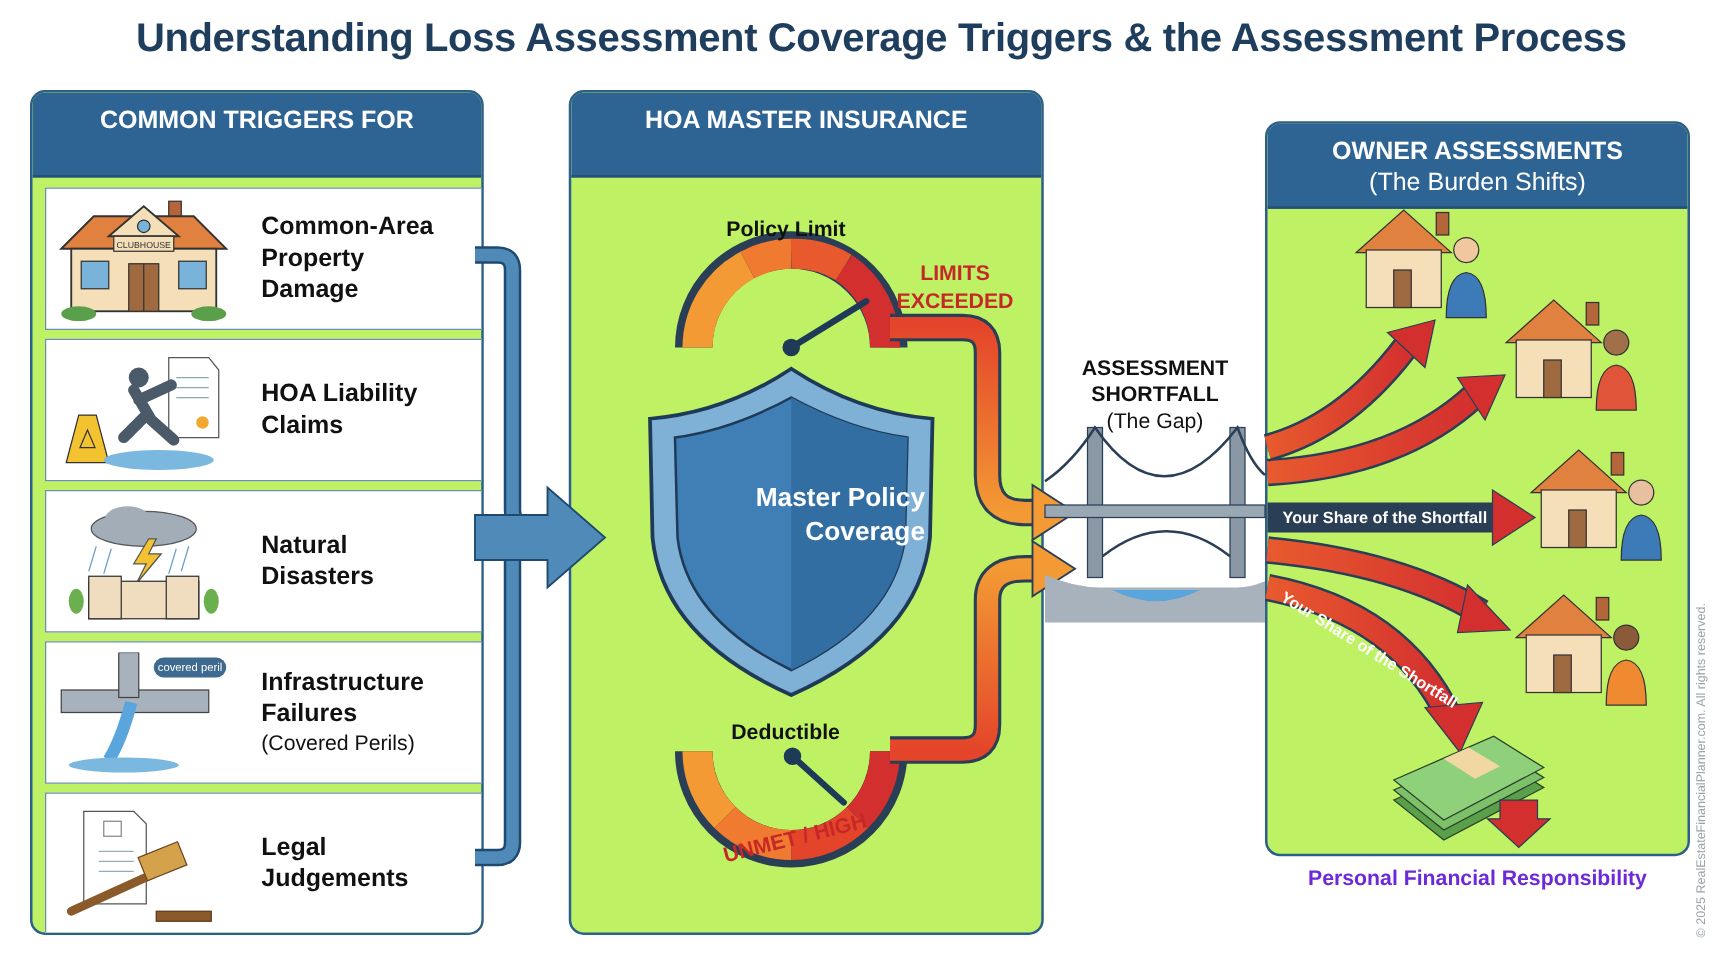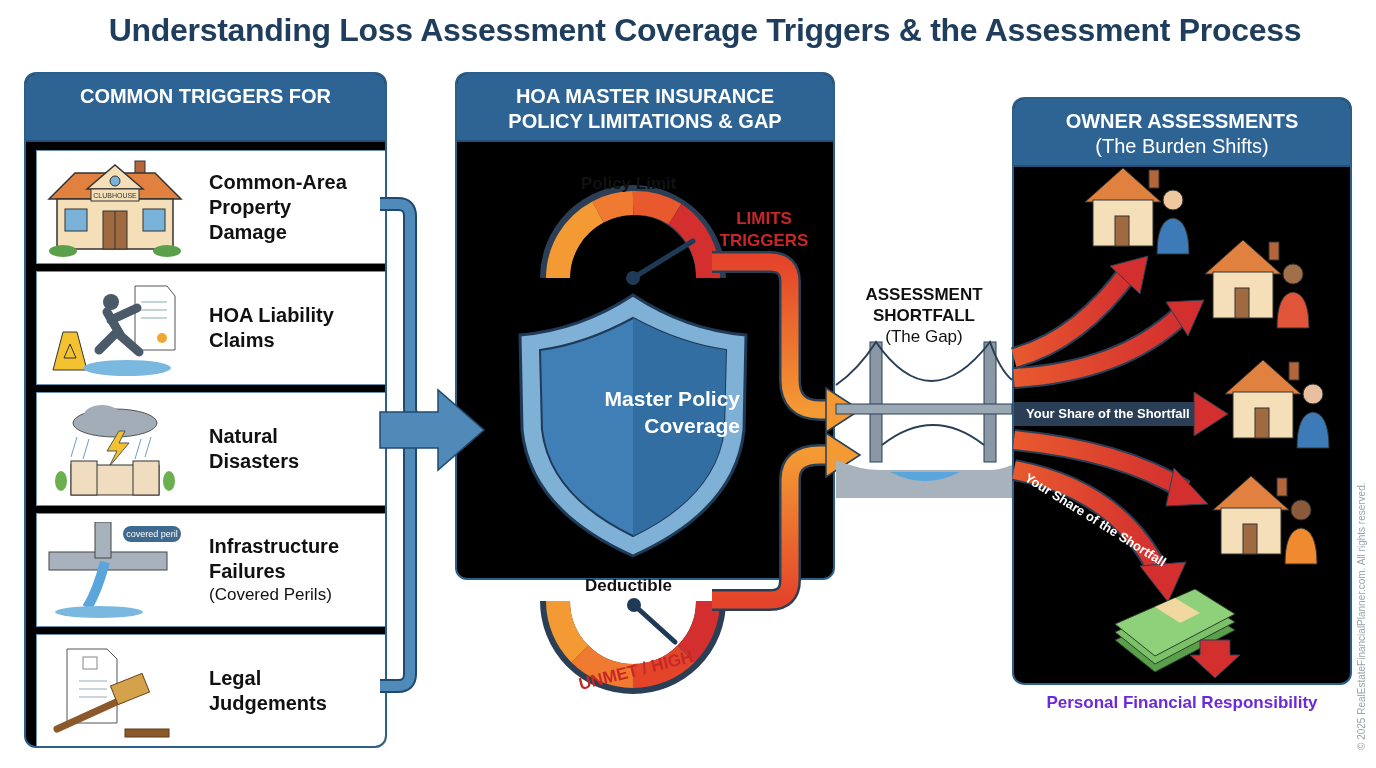--- a/index.html
+++ b/index.html
@@ -6,31 +6,31 @@
   html, body { width: 1376px; height: 768px; background: #ffffff; overflow: hidden; }
   body { position: relative; font-family: "Liberation Sans", sans-serif; color: #111; }
 
   .title {
     position: absolute; left: 17px; top: 12px; width: 1376px; text-align: center;
     font-size: 32px; font-weight: bold; color: #1f3d5c; letter-spacing: -0.3px;
   }
 
   .panel {
     position: absolute; border: 2px solid #2c5f8a; border-radius: 12px;
-    background: #000000; overflow: hidden;
+    background: #bef264; overflow: hidden;
   }
   .panel-header {
     background: #2e6494; color: #fff; text-align: center;
     font-weight: bold; font-size: 20px; line-height: 25px;
     padding-top: 10px; height: 68px; border-bottom: 2px solid #244f76;
   }
   .panel-header .sub { font-weight: normal; }
 
   #panel-left { left: 24px; top: 72px; width: 363px; height: 676px; }
-  #panel-mid { left: 455px; top: 72px; width: 380px; height: 508px; }
+  #panel-mid { left: 455px; top: 72px; width: 380px; height: 676px; }
   #panel-right { left: 1012px; top: 72px; width: 340px; height: 588px; margin-top: 25px; }
 
   .trigger-card {
     position: absolute; left: 10px; width: 413px; height: 114px;
     background: #fff; border: 1.5px solid #6b8fb0; border-radius: 0;
   }
   .trigger-card .icon { position: absolute; left: 10px; top: 8px; width: 136px; height: 98px; }
   .trigger-card .label {
     position: absolute; left: 172px; top: 50%; transform: translateY(-50%);
     font-size: 20px; font-weight: bold; line-height: 25px; color: #111;
@@ -172,21 +172,20 @@
     <div class="label">
       <div>Legal</div>
       <div>Judgements</div>
     </div>
   </div>
 </div>
 
 <div class="panel" id="panel-mid">
   <div class="panel-header">
     <div>HOA MASTER INSURANCE</div>
-    <div>POLICY LIMITATIONS &amp; GAP</div>
   </div>
 </div>
 
 <div class="gap-area"></div>
 
 <div class="panel" id="panel-right">
   <div class="panel-header">
     <div>OWNER ASSESSMENTS</div>
     <div class="sub">(The Burden Shifts)</div>
   </div>
@@ -323,21 +322,21 @@
     <polygon points="1115,632 1195,597 1235,622 1155,664" fill="#7cc06a" stroke="#2a3f2a"></polygon>
     <polygon points="1115,624 1195,589 1235,614 1155,656" fill="#8fd07a" stroke="#2a3f2a"></polygon>
     <polygon points="1155,607 1175,598 1200,613 1180,623" fill="#f0d8a0"></polygon>
     <polygon points="1200,640 1230,640 1230,655 1240,655 1215,678 1190,655 1200,655" fill="#d32f2f" stroke="#2a3f55"></polygon>
   </g>
 </svg>
 
 <div class="gauge-label" style="left:581px; top:174px;">Policy Limit</div>
 <div class="alert-label" style="left:712px; top:208px; width:104px;">
   <div>LIMITS</div>
-  <div>TRIGGERS</div>
+  <div>EXCEEDED</div>
 </div>
 <div class="shield-text">
   <div>Master Policy</div>
   <div>Coverage</div>
 </div>
 <div class="gauge-label" style="left:585px; top:576px;">Deductible</div>
 <div class="alert-label" style="left:566px; top:660px; width:140px; transform:rotate(-14deg);">UNMET / HIGH</div>
 
 <div class="gap-title">
   <div>ASSESSMENT</div>

